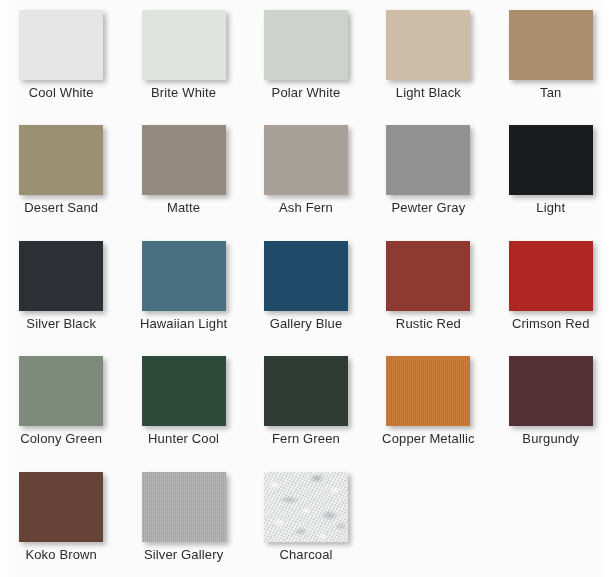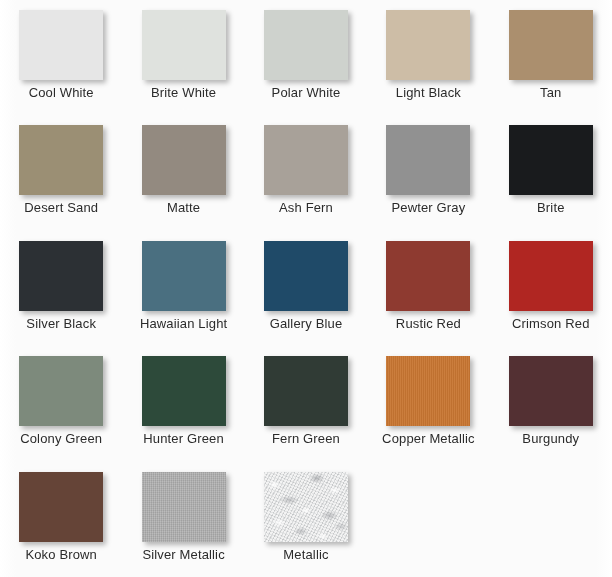--- a/index.html
+++ b/index.html
@@ -164,21 +164,21 @@
     <div class="cell">
       <div class="chip-wrap">
         <div class="chip edged" style="background-color: rgb(145, 145, 145);"></div>
       </div>
       <div class="label">Pewter Gray</div>
     </div>
     <div class="cell">
       <div class="chip-wrap">
         <div class="chip edged" style="background-color: rgb(25, 27, 29);"></div>
       </div>
-      <div class="label">Brite</div>
+      <div class="label">Light</div>
     </div>
     <div class="cell">
       <div class="chip-wrap">
         <div class="chip edged" style="background-color: rgb(44, 48, 52);"></div>
       </div>
       <div class="label">Silver Black</div>
     </div>
     <div class="cell">
       <div class="chip-wrap">
         <div class="chip edged" style="background-color: rgb(74, 111, 128);"></div>
@@ -206,21 +206,21 @@
     <div class="cell">
       <div class="chip-wrap">
         <div class="chip edged" style="background-color: rgb(125, 138, 124);"></div>
       </div>
       <div class="label">Colony Green</div>
     </div>
     <div class="cell">
       <div class="chip-wrap">
         <div class="chip edged" style="background-color: rgb(45, 74, 58);"></div>
       </div>
-      <div class="label">Hunter Green</div>
+      <div class="label">Hunter Cool</div>
     </div>
     <div class="cell">
       <div class="chip-wrap">
         <div class="chip edged" style="background-color: rgb(48, 59, 53);"></div>
       </div>
       <div class="label">Fern Green</div>
     </div>
     <div class="cell">
       <div class="chip-wrap">
         <div class="chip edged grain" style="background-color: rgb(200, 118, 50);"></div>
@@ -236,21 +236,21 @@
     <div class="cell">
       <div class="chip-wrap">
         <div class="chip edged" style="background-color: rgb(101, 68, 55);"></div>
       </div>
       <div class="label">Koko Brown</div>
     </div>
     <div class="cell">
       <div class="chip-wrap">
         <div class="chip edged metallic" style="background-color: rgb(176, 176, 176);"></div>
       </div>
-      <div class="label">Silver Metallic</div>
+      <div class="label">Silver Gallery</div>
     </div>
     <div class="cell">
       <div class="chip-wrap">
         <div class="chip edged galvalume"></div>
       </div>
-      <div class="label">Metallic</div>
+      <div class="label">Charcoal</div>
     </div>
   </div>
 
 </body></html>

